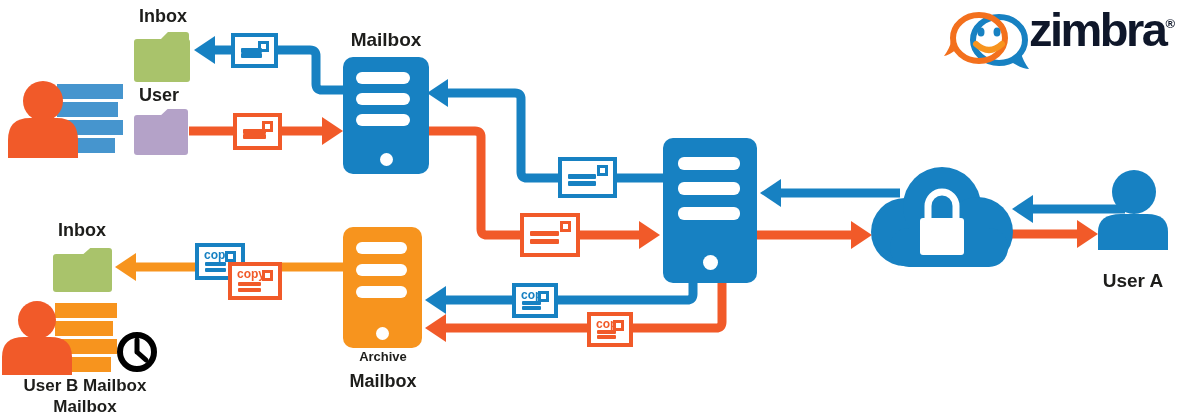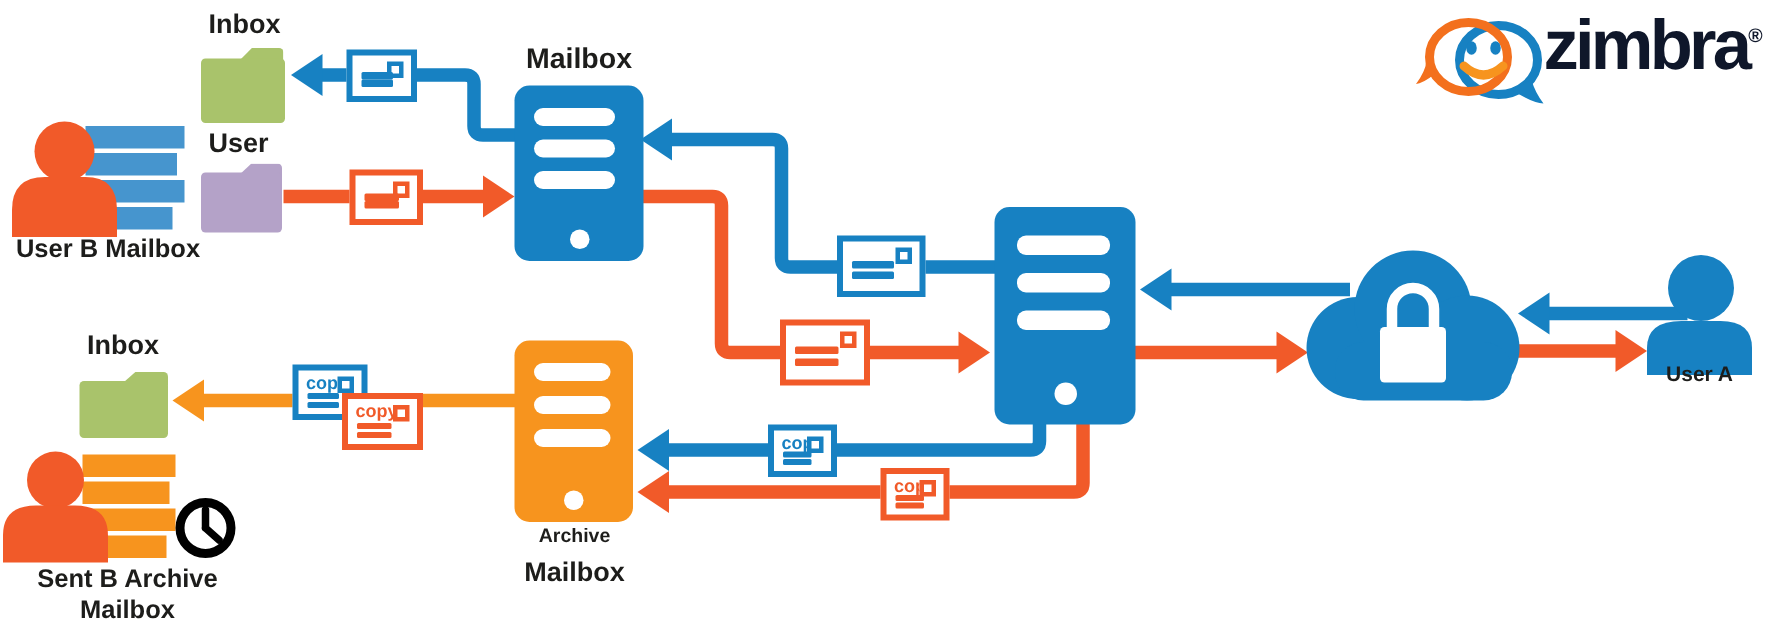--- a/index.html
+++ b/index.html
@@ -182,27 +182,26 @@
   </div>
   <div class="cenv orange" style="left:228px;top:262px;width:54px;height:38px;">
     <span class="ctext">copy</span>
     <span class="sq"></span>
     <span class="b1"></span>
     <span class="b2"></span>
   </div>
 
   <div class="lbl" style="left:132px;top:7px;width:62px;font-size:18px;">Inbox</div>
   <div class="lbl" style="left:130px;top:86px;width:58px;font-size:18px;">User</div>
-  <div class="lbl" style="left:2px;top:157px;width:140px;font-size:17px;">User B Mailbox</div>
   <div class="lbl" style="left:343px;top:30px;width:86px;font-size:19px;">Mailbox</div>
-  <div class="lbl" style="left:1095px;top:242px;width:76px;font-size:14px;">User A</div>
+  <div class="lbl" style="left:1095px;top:271px;width:76px;font-size:19px;">User A</div>
   <div class="lbl" style="left:52px;top:221px;width:60px;font-size:18px;">Inbox</div>
   <div class="lbl" style="left:338px;top:350px;width:90px;font-size:13px;">Archive</div>
   <div class="lbl" style="left:338px;top:372px;width:90px;font-size:18px;">Mailbox</div>
-  <div class="lbl" style="left:5px;top:377px;width:160px;font-size:17px;">Sent B Archive</div>
+  <div class="lbl" style="left:5px;top:377px;width:160px;font-size:17px;">User B Mailbox</div>
   <div class="lbl" style="left:5px;top:398px;width:160px;font-size:17px;">Mailbox</div>
 
   <svg class="layer" style="left:942px;top:6px;" width="90" height="66">
     <ellipse cx="57" cy="34" rx="26" ry="23" fill="none" stroke="#1781c2" stroke-width="6"></ellipse>
     <path d="M66,54 Q80,63 87,63 Q81,55 79,47 Z" fill="#1781c2"></path>
     <ellipse cx="37" cy="32" rx="26" ry="23" fill="none" stroke="#f3701d" stroke-width="6"></ellipse>
     <path d="M15,43 Q6,50 2,50 Q8,42 9,35 Z" fill="#f3701d"></path>
     <ellipse cx="39" cy="26" rx="3.5" ry="4.5" fill="#1781c2"></ellipse>
     <ellipse cx="55" cy="26" rx="3.5" ry="4.5" fill="#1781c2"></ellipse>
     <path d="M34,38 Q47,50 60,38" fill="none" stroke="#f7941e" stroke-width="6" stroke-linecap="round"></path>

